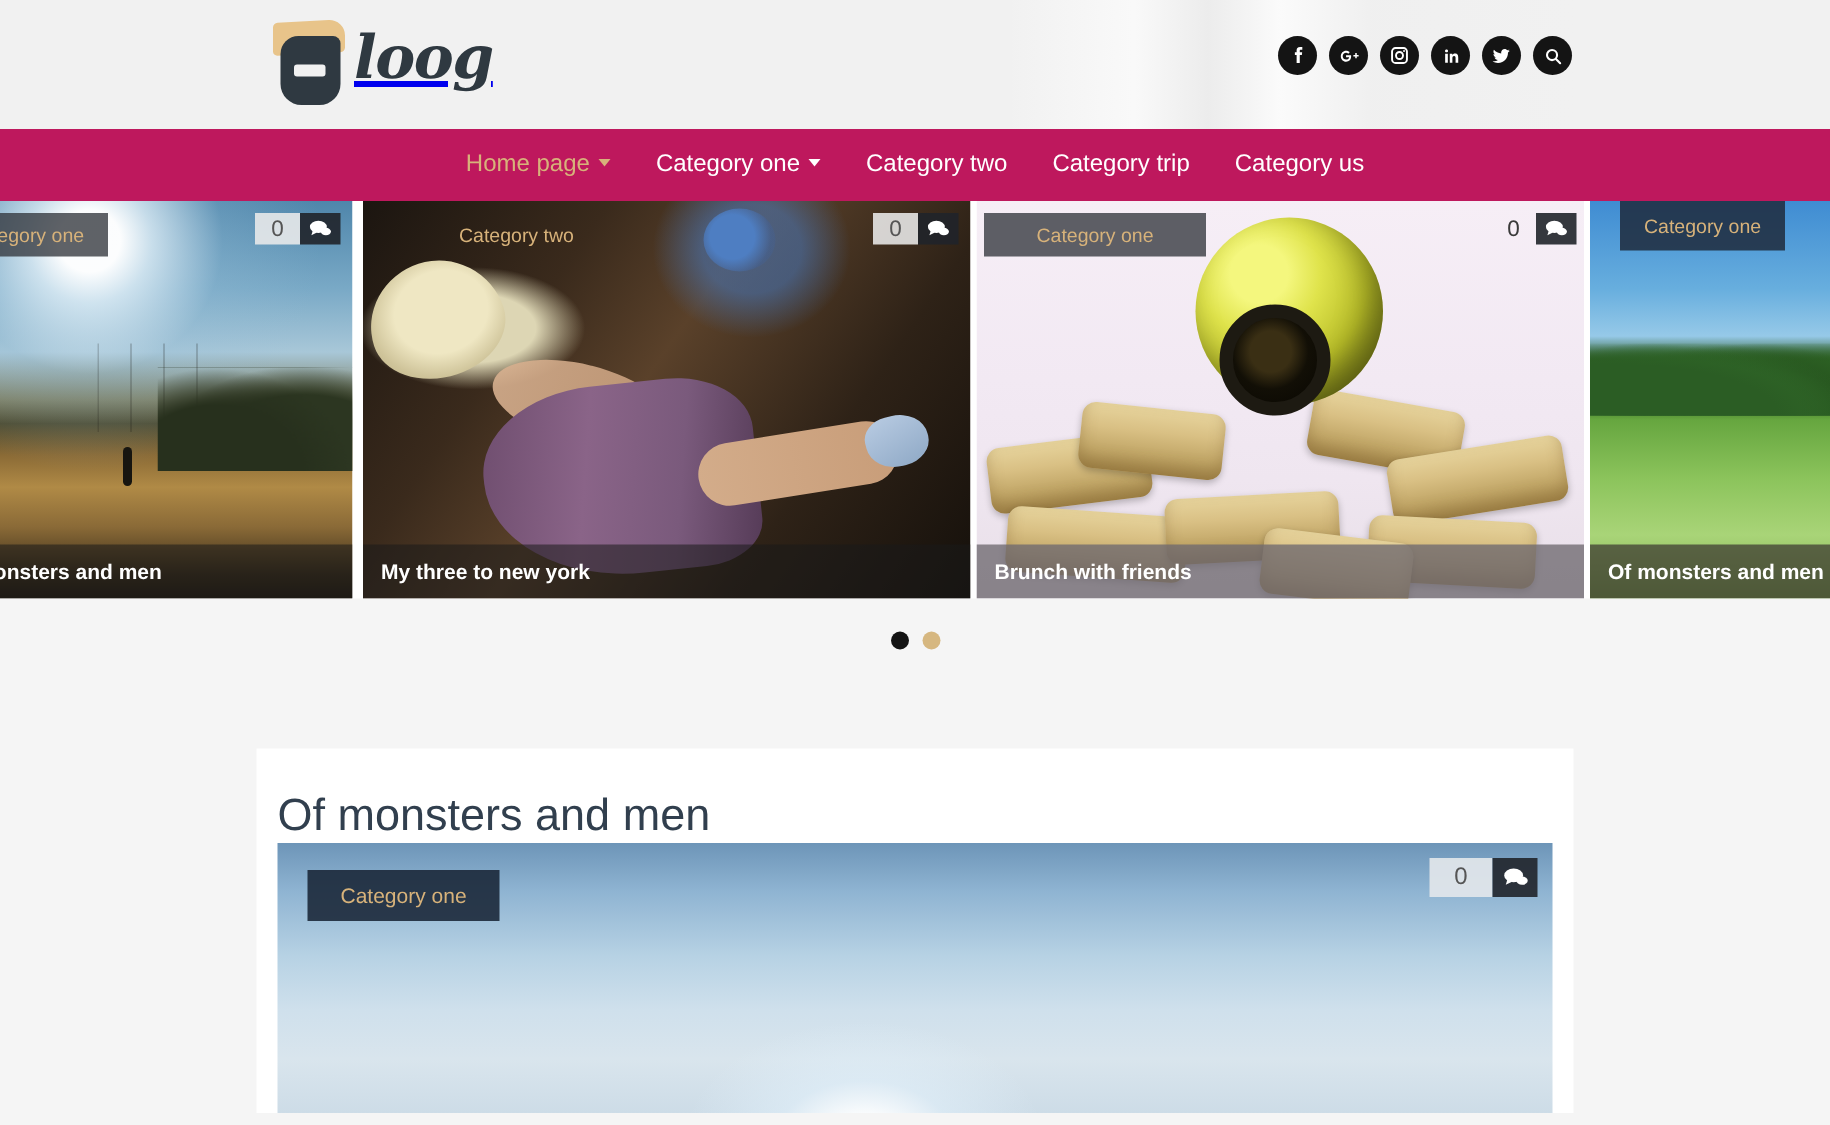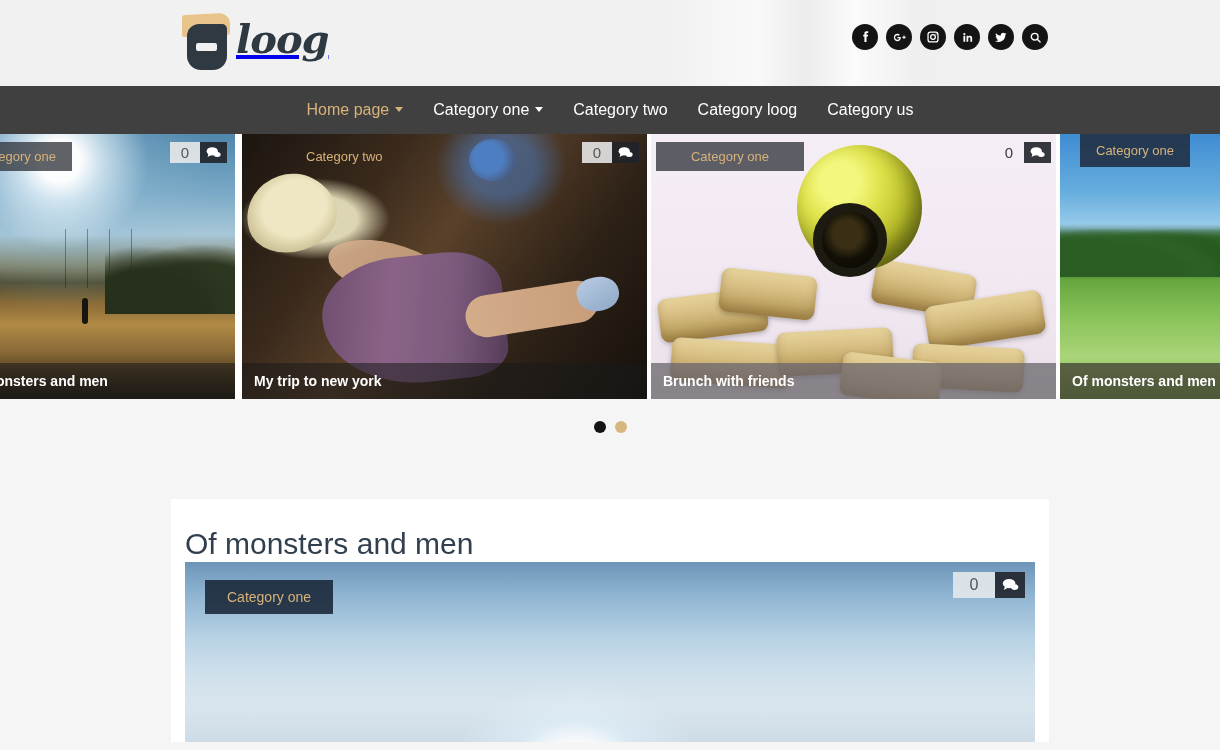--- a/index.html
+++ b/index.html
@@ -81,21 +81,21 @@
     background: #141414;
     display: flex; align-items: center; justify-content: center;
     color: #fff;
     text-decoration: none;
   }
   .social svg { display: block; }
 
   
   .main-nav {
     height: 48px;
-    background: #404040;
+    background: #be185d;
     display: flex; align-items: flex-start; justify-content: center;
     position: relative;
     z-index: 5;
   }
   .nav-list { display: flex; align-items: center; list-style: none; }
   .nav-item { position: relative; }
   .nav-item a {
     display: block;
     padding: 0 15px;
     color: #ffffff;
@@ -440,21 +440,21 @@
     <li class="nav-item active">
       <a href="#"><span>Home page</span><span class="caret"></span></a>
     </li>
     <li class="nav-item">
       <a href="#"><span>Category one</span><span class="caret"></span></a>
     </li>
     <li class="nav-item">
       <a href="#"><span>Category two</span></a>
     </li>
     <li class="nav-item">
-      <a href="#"><span>Category loog</span></a>
+      <a href="#"><span>Category trip</span></a>
     </li>
     <li class="nav-item">
       <a href="#"><span>Category us</span></a>
     </li>
   </ul>
 </nav>
 
 <section class="slider">
 
   <article class="slide" style="width:283px; margin-left:-48px;">
@@ -490,21 +490,21 @@
     <div class="slide-comments">
       <span class="cm-count">0</span>
       <span class="cm-icon">
         <svg width="15" height="13" viewBox="0 0 24 20" fill="#fff">
             <ellipse cx="10" cy="8" rx="9" ry="6.6"></ellipse>
             <path d="M4 12l-1.5 5 6-3z"></path>
             <ellipse cx="18" cy="13" rx="5.4" ry="4"></ellipse>
           </svg>
       </span>
     </div>
-    <div class="slide-title">My trip to new york</div>
+    <div class="slide-title">My three to new york</div>
   </article>
 
   <article class="slide" style="width:405px; margin-left:4px;">
     <div class="photo ph-corks">
       <span class="cork c1"></span>
       <span class="cork c2"></span>
       <span class="cork c5"></span>
       <span class="bottle"></span>
       <span class="neck"></span>
       <span class="cork c3"></span>

